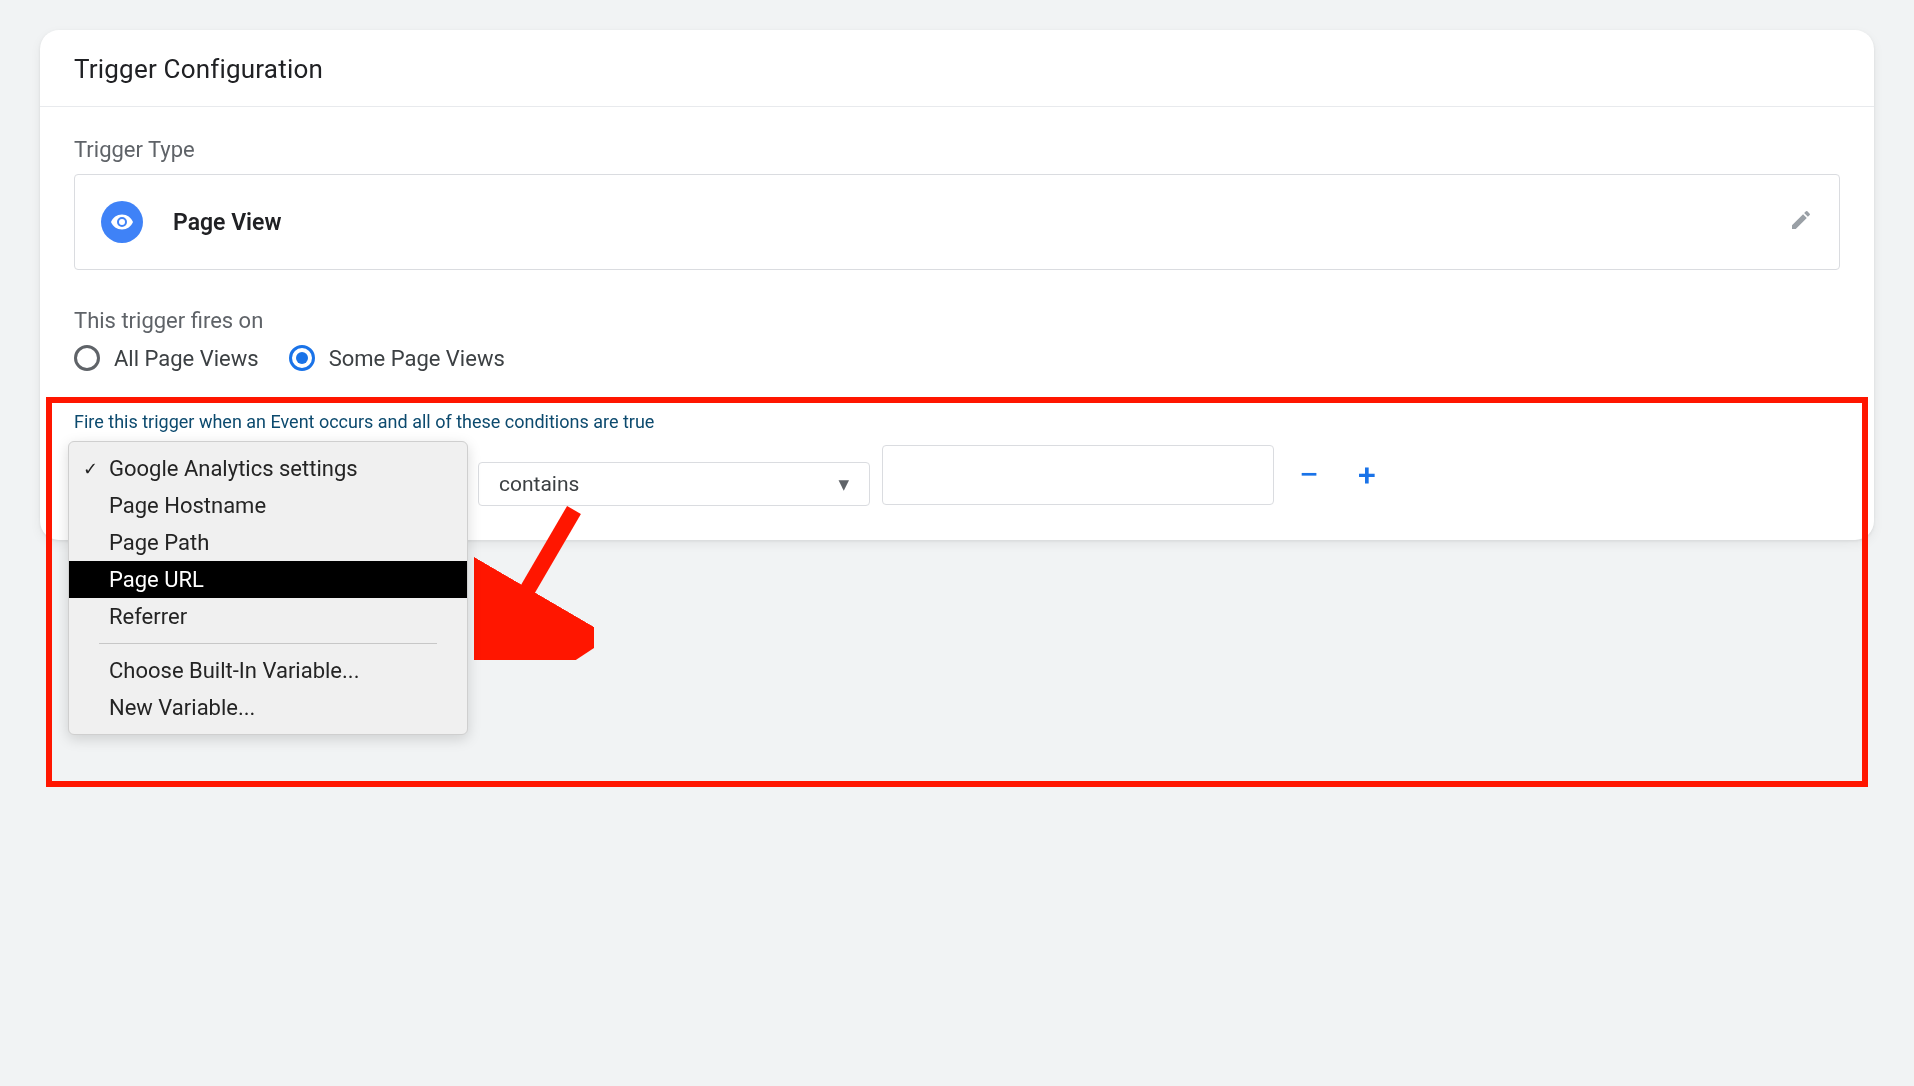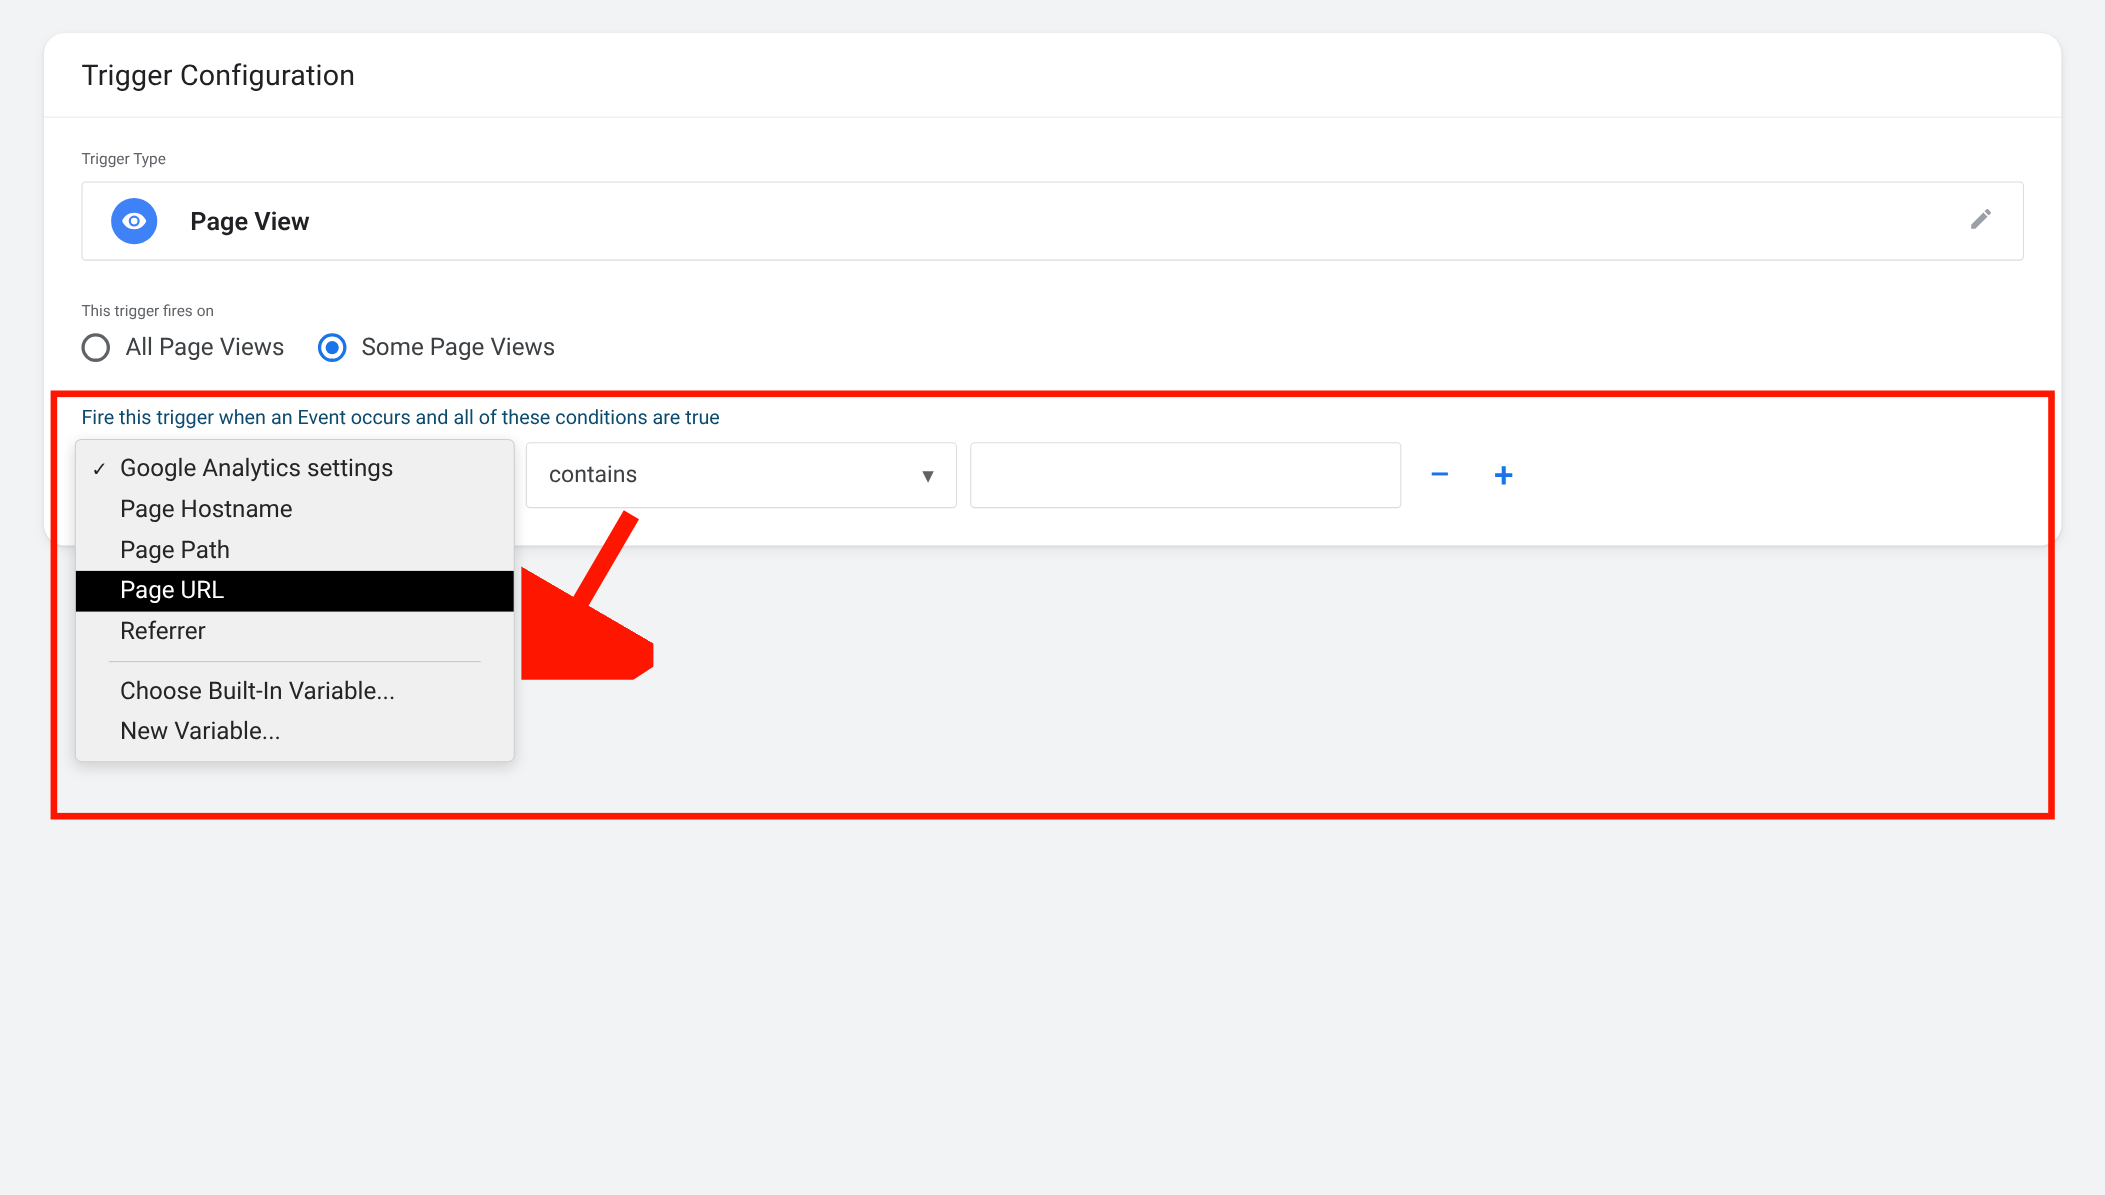--- a/index.html
+++ b/index.html
@@ -23,29 +23,29 @@
   .card-title {
     font-size: 26px;
     font-weight: 400;
     color: #202124;
     letter-spacing: 0.2px;
   }
   .card-body {
     padding: 30px 34px 34px 34px;
   }
   .section-label {
-    font-size: 14px;
+    font-size: 22px;
     color: #5f6368;
     margin-bottom: 12px;
     font-weight: 400;
   }
   .trigger-type-box {
     border: 1px solid #dadce0;
     border-radius: 4px;
-    padding: 14px 26px;
+    padding: 26px 26px;
     display: flex;
     align-items: center;
     justify-content: space-between;
     margin-bottom: 38px;
   }
   .trigger-type-left {
     display: flex;
     align-items: center;
     gap: 30px;
   }
@@ -123,30 +123,31 @@
     margin-bottom: 12px;
   }
   .condition-row {
     display: flex;
     align-items: center;
     gap: 12px;
   }
   .select-box {
     border: 1px solid #dadce0;
     border-radius: 4px;
-    height: 60px;
+    height: 44px;
     flex: 1;
     display: flex;
     align-items: center;
     justify-content: space-between;
     padding: 0 20px;
     font-size: 21px;
     color: #3c4043;
     cursor: pointer;
     background: #fff;
+    margin-top: 18px;
   }
   .select-variable { border: 2px solid #1a73e8; flex: 0 0 392px; }
   .select-operator { flex: 0 0 392px; }
   .value-input {
     border: 1px solid #dadce0;
     border-radius: 4px;
     height: 60px;
     flex: 0 0 392px;
     padding: 0 16px;
     font-size: 21px;

